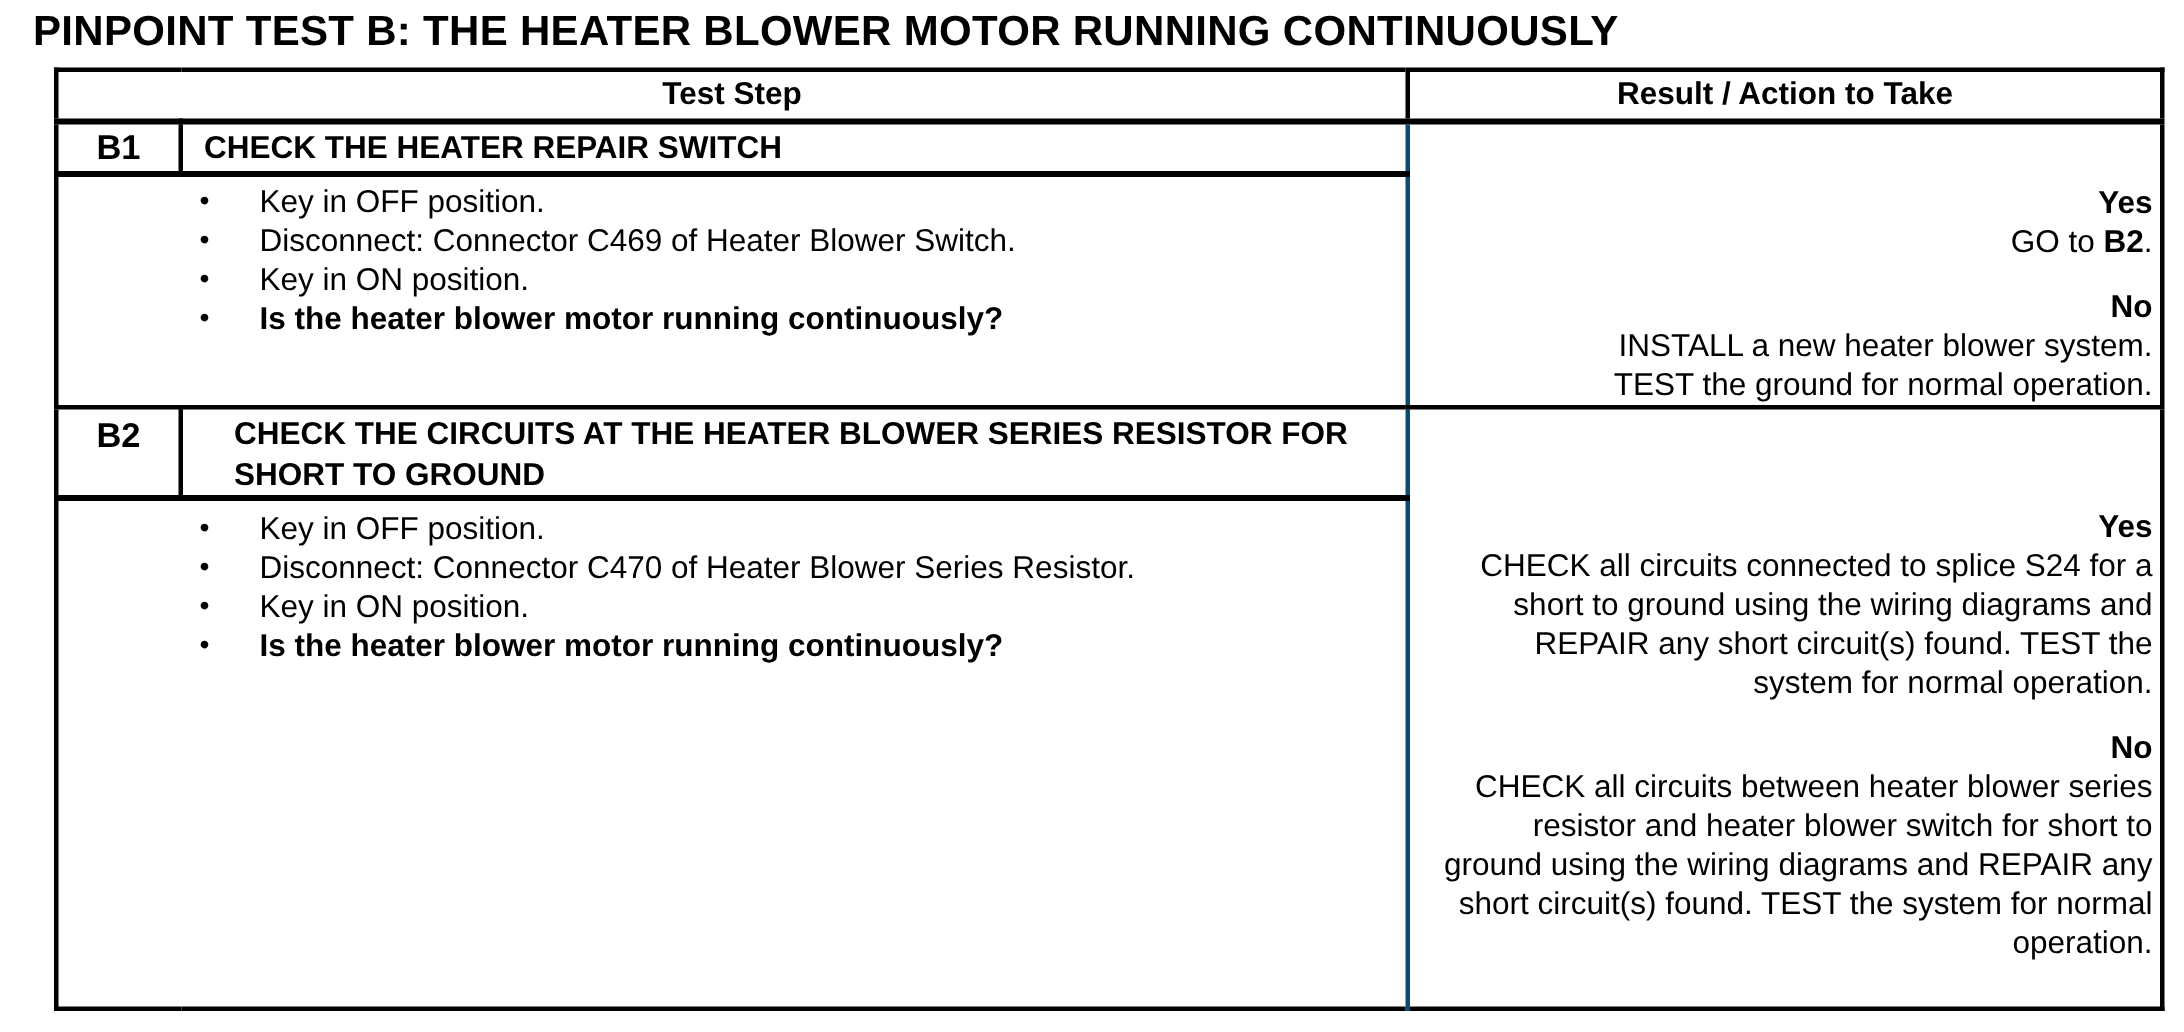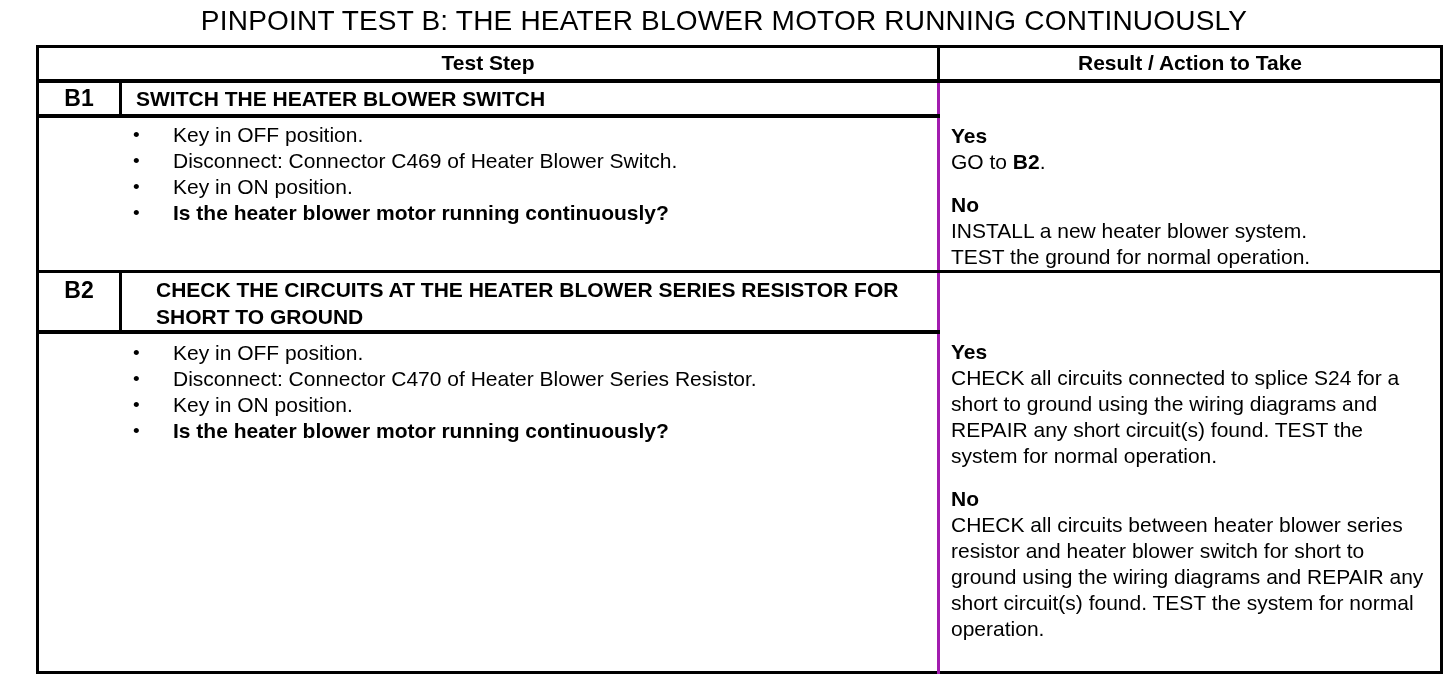--- a/index.html
+++ b/index.html
@@ -11,23 +11,22 @@
     background: #ffffff;
     color: #000000;
     font-family: "Liberation Sans", sans-serif;
     overflow: hidden;
   }
   .doc-title {
     position: absolute;
     top: 5px;
     left: 22px;
     width: 1404px;
-    text-align: center;
     font-size: 28px;
-    font-weight: normal;
+    font-weight: bold;
     letter-spacing: 0.2px;
     white-space: nowrap;
   }
   table.pp {
     position: absolute;
     top: 45px;
     left: 36px;
     width: 1404px;
     border-collapse: collapse;
     table-layout: fixed;
@@ -83,25 +82,26 @@
     list-style: none;
     font-size: 21px;
     line-height: 26px;
   }
   ul.pad2 { padding-top: 6px; }
   ul.bullets li { display: flex; }
   .blt { flex: 0 0 40px; width: 40px; font-size: 19px; }
   .btx.b { font-weight: bold; text-align: center; }
 
   .result-cell {
-    border-left: 3px solid #a21caf;
+    border-left: 3px solid #0c4a6e;
     font-size: 21px;
     line-height: 26px;
     padding-left: 11px;
     padding-right: 5px;
+    text-align: right;
   }
   .rc1 { padding-top: 40px; border-bottom: 3px solid #000; }
   .rc2 { padding-top: 66px; }
   .yn  { margin: 0; font-weight: bold; }
   .gap { margin-top: 17px; }
   .act { margin: 0; }
   .act .line { display: block; }
   .bold { font-weight: bold; }
 </style>
 </head>
@@ -119,21 +119,21 @@
     </colgroup>
     <tbody>
 
       <tr class="r-head">
         <td class="th-cell" colspan="2">Test Step</td>
         <td class="th-cell col-divider">Result / Action to Take</td>
       </tr>
 
       <tr class="r-steptitle1">
         <td class="id-cell id-middle">B1</td>
-        <td class="title-cell title-middle">SWITCH THE HEATER BLOWER SWITCH</td>
+        <td class="title-cell title-middle">CHECK THE HEATER REPAIR SWITCH</td>
         <td class="result-cell rc1" rowspan="2">
           <p class="yn">Yes</p>
           <p class="act"><span>GO to </span><span class="bold">B2</span><span>.</span></p>
           <p class="yn gap">No</p>
           <p class="act">
             <span class="line">INSTALL a new heater blower system.</span>
             <span class="line">TEST the ground for normal operation.</span>
           </p>
         </td>
       </tr>

